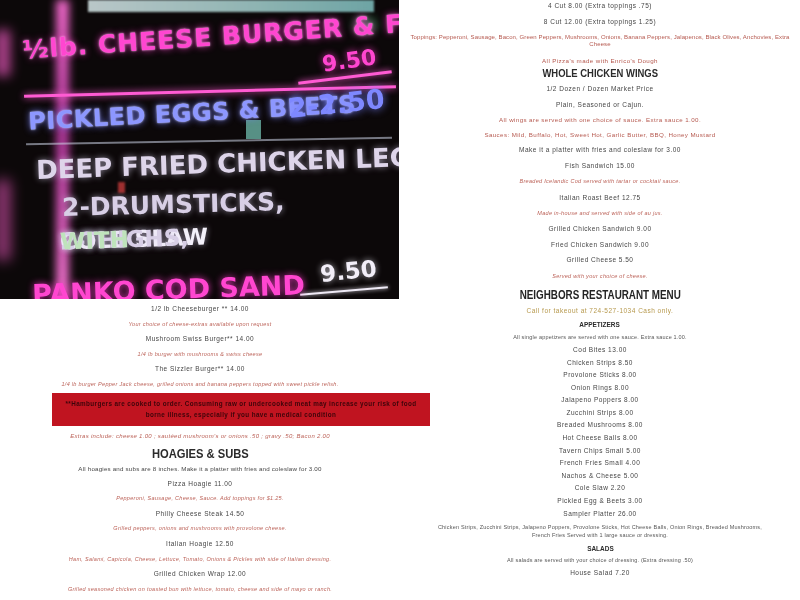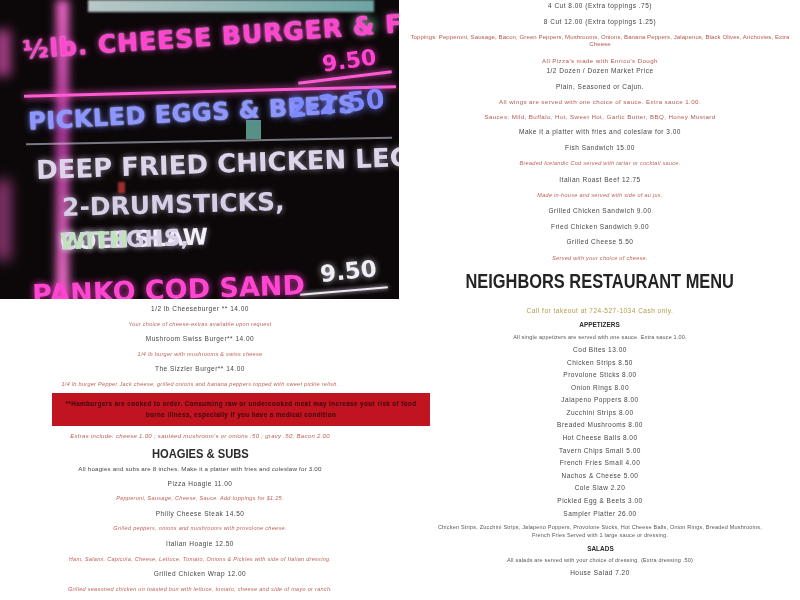--- a/index.html
+++ b/index.html
@@ -47,21 +47,21 @@
 
   .item   { font-size:6.5px; letter-spacing:.5px; line-height:1; margin:0 0 9px;  color:#454545; }
   .ap-item{ font-size:6.5px; letter-spacing:.5px; line-height:1; margin:0 0 6.1px; color:#454545; }
   .desc   { font-size:5.5px; font-style:italic; letter-spacing:.3px; line-height:1.3; margin:0 0 9px; color:#bb6157; }
   .rednote{ font-size:6.2px; letter-spacing:.4px; line-height:1; margin:0 0 9px; color:#b5584e; }
   .longred{ font-size:6px; letter-spacing:.1px; line-height:1.2; margin:0 0 9.5px; color:#b5584e; }
   .note55 { font-size:5.5px; letter-spacing:.2px; line-height:1; margin:0 0 6.5px; color:#565656; }
   .gold   { font-size:6.5px; letter-spacing:.5px; line-height:1; margin:0 0 7px; color:#b6984c; }
   .sampler{ font-size:5.5px; letter-spacing:.2px; line-height:1.5; width:86%; margin:0 auto 5px; color:#565656; }
 
-  .h-title   { font-size:20px; font-weight:800; color:#242424; margin:1px 0 17px; line-height:1; }
+  .h-title   { font-size:12px; font-weight:800; color:#242424; margin:1px 0 7px; line-height:1; }
   .h-section { font-size:11px; font-weight:800; color:#2b2b2b; margin:2px 0 7px; line-height:1; }
   .h-sand    { font-size:10px; font-weight:800; color:#2b2b2b; margin:2px 0 8px; line-height:1; }
   .h-hoagie  { font-size:13px; font-weight:800; color:#2b2b2b; margin:2px 0 6px; line-height:1; }
   .h-small   { font-size:7.5px; font-weight:800; color:#2b2b2b; margin:1px 0 6px; line-height:1; }
   .cond { display:inline-block; transform:scaleX(.86); white-space:nowrap; }
 
   .banner { margin:5px 0 7px 52px; width:378px; box-sizing:border-box; padding:6px 12px;
             background:#c01420; color:#3c050a; font-weight:bold; font-size:6.3px;
             letter-spacing:.4px; line-height:1.7; text-align:center; }
 </style>
@@ -93,20 +93,21 @@
     <div class="u3"></div>
     <div class="b-line4">PANKO COD SAND</div>
   </div>
 
   <div class="col-right">
     <div class="item">4 Cut 8.00 (Extra toppings .75)</div>
     <div class="item">8 Cut 12.00 (Extra toppings 1.25)</div>
     <div class="longred">Toppings: Pepperoni, Sausage, Bacon, Green Peppers, Mushrooms, Onions, Banana Peppers, Jalapenos, Black Olives, Anchovies, Extra Cheese</div>
     <div class="rednote" style="margin-bottom:4px">All Pizza's made with Enrico's Dough</div>
 
+    <div class="h-section"><span class="cond">WHOLE CHICKEN WINGS</span></div>
     <div class="item">1/2 Dozen / Dozen Market Price</div>
     <div class="item">Plain, Seasoned or Cajun.</div>
     <div class="rednote">All wings are served with one choice of sauce. Extra sauce 1.00.</div>
     <div class="rednote">Sauces: Mild, Buffalo, Hot, Sweet Hot, Garlic Butter, BBQ, Honey Mustard</div>
 
     <div class="item">Make it a platter with fries and coleslaw for 3.00</div>
     <div class="item">Fish Sandwich 15.00</div>
     <div class="desc">Breaded Icelandic Cod served with tartar or cocktail sauce.</div>
     <div class="item">Italian Roast Beef 12.75</div>
     <div class="desc">Made in-house and served with side of au jus.</div>

